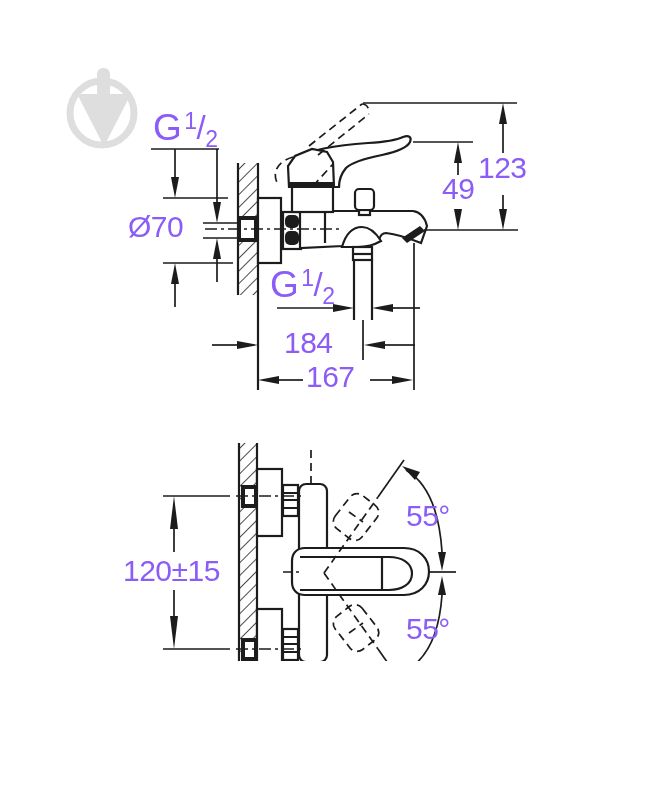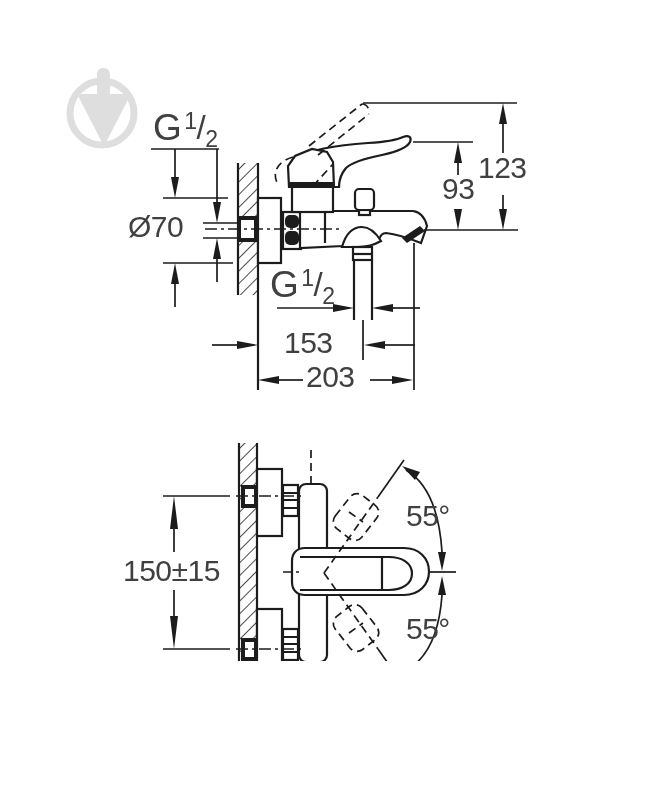--- a/index.html
+++ b/index.html
@@ -1,18 +1,18 @@
 <!DOCTYPE html>
 <html><head>
 <meta charset="utf-8">
 <style>
   html,body{margin:0;padding:0;background:#fff;}
   #stage{
     position:relative;width:667px;height:661px;background:#ffffff;
-    font-family:"Liberation Sans", sans-serif;color:#404040;overflow:hidden;
+    font-family:"Liberation Sans", sans-serif;color:#8b5cf6;overflow:hidden;
   }
   #lineart{position:absolute;left:0;top:0;}
   .ln  {stroke:#1c1c1c;stroke-width:2.2;fill:none;}
   .lnf {stroke:#1c1c1c;stroke-width:2.2;fill:#ffffff;}
   .dim {stroke:#1c1c1c;stroke-width:1.7;fill:none;}
   .dash{stroke-dasharray:8 5;}
   .cdash{stroke-dasharray:12 4 3 4;stroke-width:1.5;}
   .thick{stroke-width:4;}
   .tri {fill:#1c1c1c;stroke:none;}
   .pill{fill:#1c1c1c;stroke:none;}
@@ -180,29 +180,29 @@
         <path class="dim" d="M174,590 V616"></path>
           <polygon class="tri" points="174,649 170,616 178,616"></polygon>
       </g>
     </g>
   </svg>
 
   <div class="label ghalf" style="left:153px;top:108px"><span>G</span><span class="num">1</span><span class="slash">/</span><span class="den">2</span></div>
 
   <div class="label" style="left:128px;top:210px">Ø70</div>
 
-  <div class="label" style="left:442px;top:172px">93</div>
+  <div class="label" style="left:442px;top:172px">49</div>
 
   <div class="label" style="left:478px;top:151px">123</div>
 
   <div class="label ghalf" style="left:270px;top:265px"><span>G</span><span class="num">1</span><span class="slash">/</span><span class="den">2</span></div>
 
-  <div class="label" style="left:284px;top:326px">153</div>
-
-  <div class="label" style="left:306px;top:360px">203</div>
-
-  <div class="label" style="left:123px;top:554px">150±15</div>
+  <div class="label" style="left:284px;top:326px">184</div>
+
+  <div class="label" style="left:306px;top:360px">167</div>
+
+  <div class="label" style="left:123px;top:554px">120±15</div>
 
   <div class="label" style="left:406px;top:499px">55°</div>
 
   <div class="label" style="left:406px;top:612px">55°</div>
 
 </div>
 
 </body></html>

